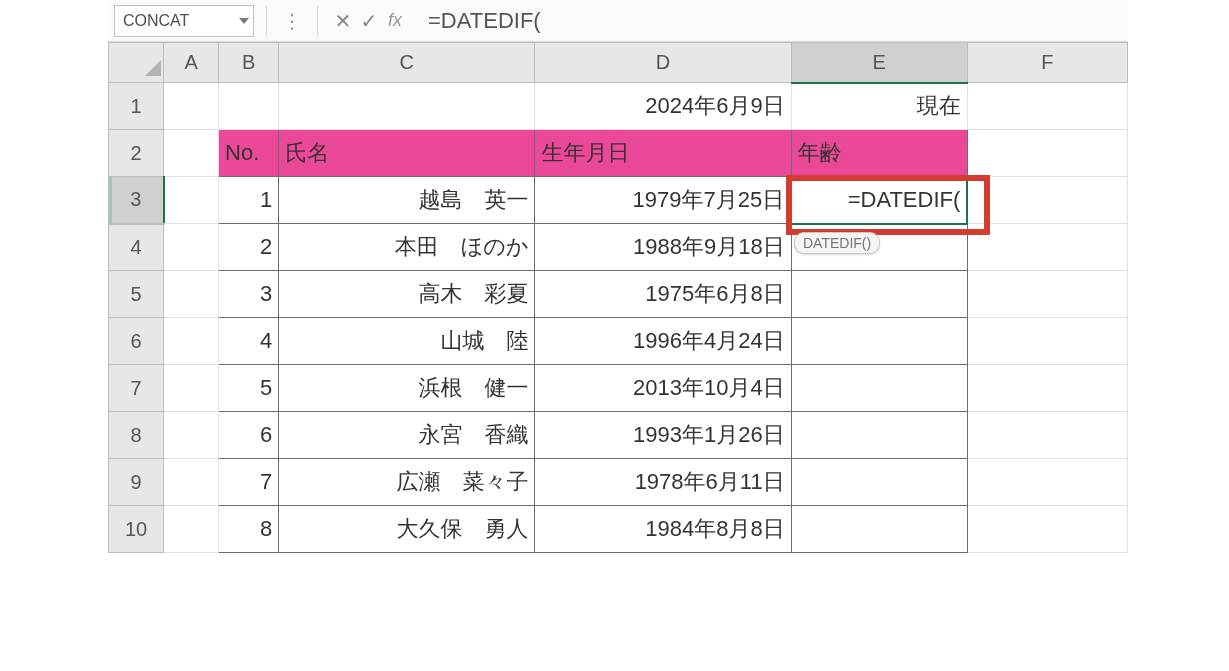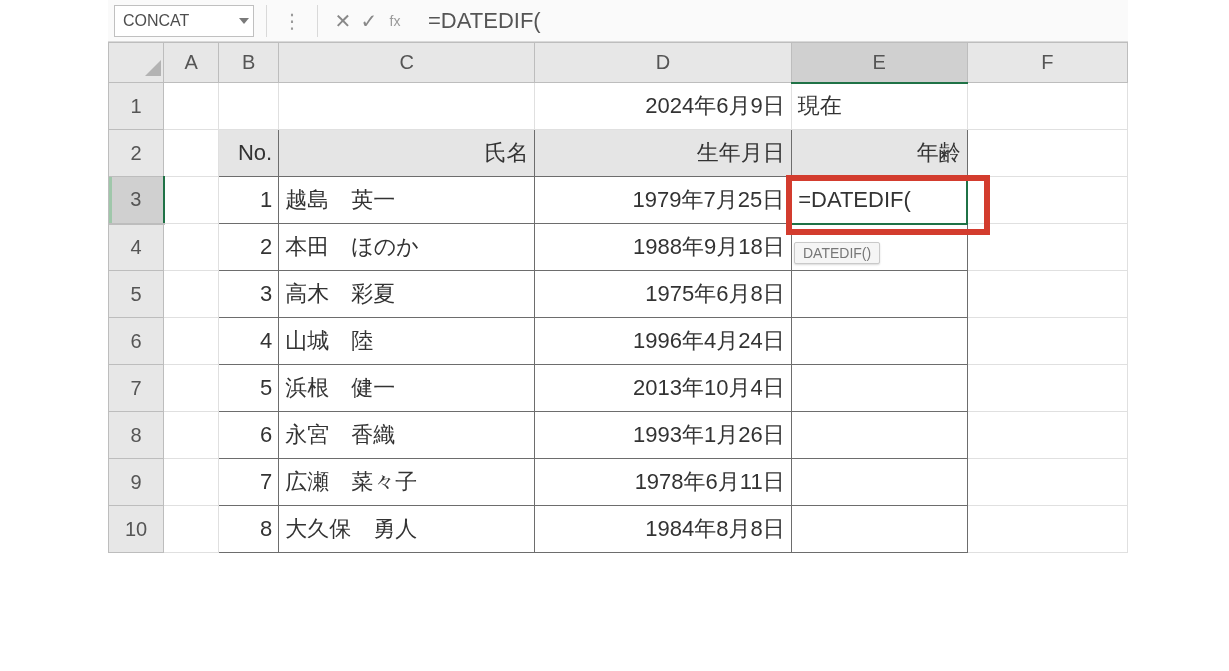--- a/index.html
+++ b/index.html
@@ -15,44 +15,44 @@
       border: 1px solid #c0c0c0; background: #fff; margin-left: 6px; position: relative; color: #4d4d4d;
     }
     .namebox-dd {
       position: absolute; right: 4px; top: 50%; transform: translateY(-50%);
       width: 0; height: 0; border-left: 5px solid transparent; border-right: 5px solid transparent; border-top: 6px solid #7a7a7a;
     }
     .sep, .sep2 { width: 1px; height: 32px; background: #d9d9d9; margin: 0 12px; }
     .fb-btn { color: #9a9a9a; font-size: 20px; width: 26px; text-align: center; user-select: none; }
     .fb-btn.cancel { color: #888; }
     .fb-btn.enter  { color: #888; }
-    .fx { font-size: 14px; }
+    .fx { font-style: italic; font-size: 18px; }
     .formula-input { flex: 1; height: 32px; border: none; outline: none; font-size: 22px; color: #555; background: transparent; padding-left: 20px; font-family: inherit; }
 
     
     table.grid { border-collapse: collapse; width: 100%; table-layout: fixed; }
     .corner, .colhdr, .rowhdr { background: #e7e7e7; color: #555; font-size: 20px; text-align: center; }
     .corner { border: 1px solid #bdbdbd; }
     .colhdr { border: 1px solid #bdbdbd; height: 40px; font-weight: normal; }
     .rowhdr { border: 1px solid #bdbdbd; width: 55px; font-weight: normal; }
     .corner .tri { width: 0; height: 0; border-right: 16px solid #b3b3b3; border-top: 16px solid transparent; float: right; margin: 12px 2px 2px 2px; }
     td.cell { border: 1px solid #e0e0e0; height: 47px; font-size: 22px; color: #333; padding: 0 6px; vertical-align: middle; }
 
     .colhdr.active, .rowhdr.active { background: #d0d0d0; border-bottom: 2px solid #1f7246; border-right-color:#bdbdbd; }
     .rowhdr.active { border-right: 2px solid #1f7246 !important; border-bottom-color:#bdbdbd !important; position: relative; }
     .rowhdr.active::before { content:""; position:absolute; left:0; top:0; bottom:0; width:3px; background:#9fc7aa; }
 
     
     td.b { border: 1px solid #6d6d6d; }
 
     
-    td.th { background: #e5e5e5; text-align: right; }
+    td.th { background: #ec4899; text-align: left; }
 
     .al-r { text-align: right; margin-top: 30px; }
-    .al-l { text-align: left; }
+    .al-l { text-align: right; }
 
     
     .active-cell { position: relative; border: 2px solid #1f7246 !important; padding-left: 4px; }
 
     
     .redbox { position: absolute; border: 6px solid #d33c2e; pointer-events: none; }
 
     
     .fn-tip { position: absolute; font-size: 14px; color: #777; background: #f5f5f5; border: 1px solid #c9c9c9; padding: 2px 8px; border-radius: 2px; box-shadow: 0 1px 2px rgba(0,0,0,0.15); }
 
@@ -207,15 +207,15 @@
         <td class="cell b al-r">1984年8月8日</td>
         <td class="cell b"></td>
         <td class="cell"></td>
       </tr>
 
 
     </tbody>
       </table>
 
     <div class="redbox" style="left:678px; top:175px; width:204px; height:60px;"></div>
-    <div class="fn-tip" style="left:686px; top:242px;">DATEDIF()</div>
+    <div class="fn-tip" style="left:686px; top:232px;border-radius:10px;">DATEDIF()</div>
   </div>
 </div>
 
 </body></html>

